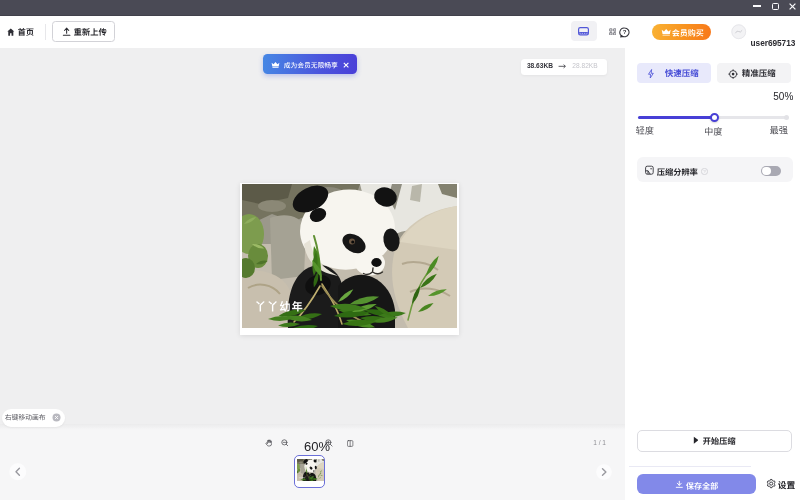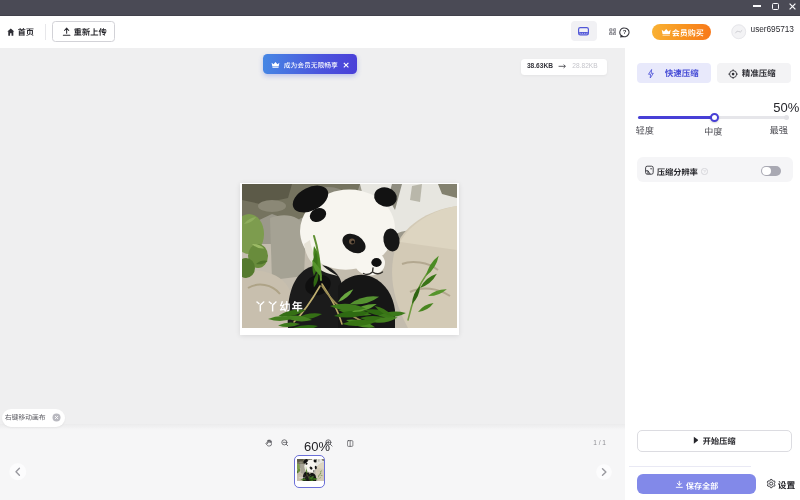--- a/index.html
+++ b/index.html
@@ -58,21 +58,21 @@
 <svg style="position:absolute;left:672.4px;top:29.4px;overflow:visible" width="31.4" height="7.6">
     <g transform="translate(-0.22,6.84) scale(0.008000,-0.008000)">
       <path d="M87.659912109375 353.76123046875H919.1201171875V237.177978515625H87.659912109375ZM267.020263671875 547.88134765625H735.859619140625V437.538330078125H267.020263671875ZM602.71923828125 180.939208984375 705.502197265625 233.940673828125Q749.942138671875 195.28076171875 792.9920654296875 150.0108642578125Q836.0419921875 104.740966796875 871.98193359375 59.4110107421875Q907.921875 14.0810546875 930.701904296875 -23.9189453125L822.018798828125 -89.060791015625Q802.35888671875 -51.060791015625 766.8089599609375 -3.560791015625Q731.259033203125 43.939208984375 688.319091796875 92.439208984375Q645.379150390625 140.939208984375 602.71923828125 180.939208984375ZM496.3994140625 854.64111328125 605.2822265625 803.299560546875Q517.12158203125 683.499267578125 389.88134765625 587.3892822265625Q262.64111328125 491.279296875 112.981201171875 424.739501953125Q104.740966796875 440.43994140625 89.7105712890625 460.820556640625Q74.68017578125 481.201171875 58.0897216796875 500.8017578125Q41.499267578125 520.40234375 27.35888671875 531.982666015625Q122.898681640625 568.062255859375 212.0687255859375 618.9320068359375Q301.23876953125 669.8017578125 374.698974609375 730.341552734375Q448.1591796875 790.88134765625 496.3994140625 854.64111328125ZM523.6005859375 805.020263671875Q556.500732421875 770.48046875 606.0108642578125 732.78076171875Q655.52099609375 695.0810546875 716.4710693359375 658.88134765625Q777.421142578125 622.681640625 843.921142578125 592.0919189453125Q910.421142578125 561.502197265625 976.52099609375 540.182373046875Q963.380615234375 528.60205078125 947.18017578125 509.6715087890625Q930.979736328125 490.740966796875 916.559326171875 470.92041015625Q902.138916015625 451.099853515625 892.11865234375 435.179443359375Q827.018798828125 461.619384765625 762.1888427734375 497.8892822265625Q697.35888671875 534.1591796875 637.798828125 576.0390625Q578.23876953125 617.9189453125 528.5086669921875 660.9688720703125Q478.778564453125 704.018798828125 444.098388671875 742.23876953125ZM158.900146484375 -71.52099609375Q155.56005859375 -58.940673828125 148.4898681640625 -36.4500732421875Q141.419677734375 -13.95947265625 133.5694580078125 9.701171875Q125.71923828125 33.36181640625 118.259033203125 49.84228515625Q138.279296875 54.182373046875 156.279296875 66.562255859375Q174.279296875 78.942138671875 198.059326171875 99.60205078125Q210.83935546875 109.261962890625 234.059326171875 131.4718017578125Q257.279296875 153.681640625 285.439208984375 185.1114501953125Q313.59912109375 216.541259765625 342.8690185546875 253.1910400390625Q372.138916015625 289.8408203125 397.578857421875 328.940673828125L509.141845703125 252.098388671875Q452.72216796875 180.59912109375 382.72216796875 112.0296630859375Q312.72216796875 43.460205078125 241.72216796875 -8.179443359375V-11.51953125Q241.72216796875 -11.51953125 229.0318603515625 -17.419677734375Q216.341552734375 -23.31982421875 200.3111572265625 -32.56005859375Q184.28076171875 -41.80029296875 171.5904541015625 -52.320556640625Q158.900146484375 -62.8408203125 158.900146484375 -71.52099609375ZM158.900146484375 -71.52099609375 156.56005859375 23.12158203125 233.581787109375 65.642578125 801.1201171875 98.24169921875Q804.460205078125 73.301025390625 811.2503662109375 41.7901611328125Q818.04052734375 10.279296875 823.16064453125 -8.76123046875Q688.301025390625 -18.64111328125 589.481201171875 -26.301025390625Q490.661376953125 -33.9609375 421.5513916015625 -38.90087890625Q352.44140625 -43.8408203125 307.2113037109375 -48.060791015625Q261.981201171875 -52.28076171875 233.9110107421875 -55.6707763671875Q205.8408203125 -59.060791015625 188.9906005859375 -62.620849609375Q172.140380859375 -66.180908203125 158.900146484375 -71.52099609375Z M1304.32275390625 707.538330078125V631.421142578125H1697.897216796875V707.538330078125ZM1178.379150390625 809.0810546875H1831.64111328125V529.098388671875H1178.379150390625ZM1428.177978515625 308.55859375H1558.8017578125V218.578857421875Q1558.8017578125 186.798828125 1549.461669921875 152.9088134765625Q1540.12158203125 119.018798828125 1514.50146484375 84.6287841796875Q1488.88134765625 50.23876953125 1441.8212890625 17.6287841796875Q1394.76123046875 -14.981201171875 1320.2113037109375 -44.5911865234375Q1245.661376953125 -74.201171875 1136.681640625 -98.64111328125Q1129.44140625 -85.28076171875 1115.52099609375 -67.1302490234375Q1101.6005859375 -48.979736328125 1085.340087890625 -31.1092529296875Q1069.07958984375 -13.23876953125 1054.379150390625 -0.87841796875Q1157.23876953125 17.661376953125 1225.49853515625 39.8111572265625Q1293.75830078125 61.9609375 1334.63818359375 85.440673828125Q1375.51806640625 108.92041015625 1395.3480224609375 132.6201171875Q1415.177978515625 156.31982421875 1421.677978515625 178.9095458984375Q1428.177978515625 201.499267578125 1428.177978515625 221.698974609375ZM1536.04052734375 43.098388671875 1594.162109375 132.740966796875Q1634.581787109375 120.64111328125 1683.2916259765625 104.9312744140625Q1732.00146484375 89.221435546875 1781.2713623046875 71.4515380859375Q1830.541259765625 53.681640625 1874.981201171875 36.9117431640625Q1919.421142578125 20.141845703125 1950.861083984375 5.48193359375L1889.83935546875 -96.740966796875Q1860.739501953125 -81.301025390625 1817.9696044921875 -63.2510986328125Q1775.19970703125 -45.201171875 1726.2098388671875 -26.1512451171875Q1677.219970703125 -7.101318359375 1628.0101318359375 11.05859375Q1578.80029296875 29.218505859375 1536.04052734375 43.098388671875ZM1135.778564453125 464.80029296875H1877.681640625V110.620849609375H1746.497802734375V354.457275390625H1260.72216796875V96.580322265625H1135.778564453125Z M2199.798828125 633.56005859375H2292.201171875V364.51953125Q2292.201171875 308.83935546875 2284.7510986328125 248.279296875Q2277.301025390625 187.71923828125 2256.8509521484375 127.71923828125Q2236.40087890625 67.71923828125 2196.90087890625 13.1693115234375Q2157.40087890625 -41.380615234375 2094.0810546875 -84.04052734375Q2084.620849609375 -68.900146484375 2065.3603515625 -48.2496337890625Q2046.099853515625 -27.59912109375 2030.179443359375 -15.018798828125Q2089.1591796875 19.9609375 2123.259033203125 66.3306884765625Q2157.35888671875 112.700439453125 2174.078857421875 164.3502197265625Q2190.798828125 216.0 2195.298828125 267.81982421875Q2199.798828125 319.6396484375 2199.798828125 365.299560546875ZM2251.83935546875 107.619384765625 2329.661376953125 163.180908203125Q2353.88134765625 136.40087890625 2381.44140625 104.7308349609375Q2409.00146484375 73.060791015625 2433.7315673828125 42.3907470703125Q2458.461669921875 11.720703125 2473.8017578125 -11.83935546875L2391.859619140625 -75.52099609375Q2377.299560546875 -51.740966796875 2353.739501953125 -19.680908203125Q2330.179443359375 12.379150390625 2303.119384765625 45.8292236328125Q2276.059326171875 79.279296875 2251.83935546875 107.619384765625ZM2064.018798828125 794.301025390625H2425.64111328125V186.16064453125H2331.898681640625V687.858154296875H2154.0810546875V181.48046875H2064.018798828125ZM2549.098388671875 849.720703125 2664.12158203125 824.219970703125Q2646.461669921875 753.659912109375 2621.4117431640625 683.979736328125Q2596.36181640625 614.299560546875 2566.701904296875 552.83935546875Q2537.0419921875 491.379150390625 2504.162109375 445.0390625Q2494.141845703125 454.83935546875 2477.0513916015625 469.1497802734375Q2459.9609375 483.460205078125 2442.0904541015625 497.7706298828125Q2424.219970703125 512.0810546875 2410.859619140625 520.3212890625Q2441.83935546875 560.201171875 2467.9891357421875 613.2510986328125Q2494.138916015625 666.301025390625 2514.958740234375 727.3509521484375Q2535.778564453125 788.40087890625 2549.098388671875 849.720703125ZM2577.541259765625 699.88134765625H2884.83935546875V591.098388671875H2522.759765625ZM2833.39794921875 699.88134765625H2947.421142578125Q2947.421142578125 699.88134765625 2947.421142578125 689.14111328125Q2947.421142578125 678.40087890625 2947.421142578125 665.1005859375Q2947.421142578125 651.80029296875 2946.64111328125 644.1201171875Q2942.981201171875 472.04052734375 2938.9312744140625 352.220703125Q2934.88134765625 232.40087890625 2928.8314208984375 154.90087890625Q2922.781494140625 77.40087890625 2913.9515380859375 34.4508056640625Q2905.12158203125 -8.499267578125 2891.901611328125 -27.83935546875Q2872.88134765625 -55.31982421875 2853.0311279296875 -66.280029296875Q2833.180908203125 -77.240234375 2805.940673828125 -82.92041015625Q2781.48046875 -87.04052734375 2745.640380859375 -87.4906005859375Q2709.80029296875 -87.940673828125 2671.68017578125 -86.720703125Q2670.68017578125 -61.0 2660.599853515625 -26.759033203125Q2650.51953125 7.48193359375 2634.59912109375 32.982666015625Q2672.138916015625 29.7626953125 2703.23876953125 29.2626953125Q2734.338623046875 28.7626953125 2750.6787109375 28.7626953125Q2763.898681640625 28.542724609375 2772.2886962890625 32.32275390625Q2780.6787109375 36.102783203125 2788.458740234375 46.8828125Q2798.11865234375 59.32275390625 2805.3885498046875 98.7626953125Q2812.658447265625 138.20263671875 2817.818359375 211.742431640625Q2822.978271484375 285.2822265625 2826.7481689453125 399.2518310546875Q2830.51806640625 513.221435546875 2833.39794921875 674.500732421875ZM2489.580322265625 110.858154296875 2481.780029296875 197.3603515625 2525.28076171875 229.52099609375 2756.31982421875 274.740966796875Q2758.8798828125 253.92041015625 2764.0 228.479736328125Q2769.1201171875 203.0390625 2774.240234375 186.338623046875Q2690.260498046875 167.55859375 2637.9906005859375 155.49853515625Q2585.720703125 143.4384765625 2556.5506591796875 135.37841796875Q2527.380615234375 127.318359375 2512.6505126953125 121.75830078125Q2497.92041015625 116.1982421875 2489.580322265625 110.858154296875ZM2489.580322265625 110.858154296875Q2487.020263671875 121.87841796875 2480.840087890625 139.9688720703125Q2474.659912109375 158.059326171875 2468.0897216796875 177.2098388671875Q2461.51953125 196.3603515625 2454.619384765625 209.720703125Q2467.51953125 214.060791015625 2478.57958984375 228.940673828125Q2489.6396484375 243.820556640625 2500.419677734375 268.260498046875Q2507.6396484375 283.700439453125 2522.1895751953125 324.520263671875Q2536.739501953125 365.340087890625 2552.2894287109375 419.7698974609375Q2567.83935546875 474.19970703125 2577.279296875 528.51953125L2686.062255859375 497.898681640625Q2671.2822265625 439.578857421875 2649.162109375 380.0889892578125Q2627.0419921875 320.59912109375 2602.421875 265.8292236328125Q2577.8017578125 211.059326171875 2553.24169921875 167.95947265625V166.179443359375Q2553.24169921875 166.179443359375 2543.781494140625 160.279296875Q2534.3212890625 154.379150390625 2521.4110107421875 145.9189453125Q2508.500732421875 137.458740234375 2499.04052734375 128.1085205078125Q2489.580322265625 118.75830078125 2489.580322265625 110.858154296875ZM2665.6396484375 368.138916015625 2748.36181640625 394.859619140625Q2762.5615234375 356.419677734375 2776.3212890625 312.759765625Q2790.0810546875 269.099853515625 2801.120849609375 228.43994140625Q2812.16064453125 187.780029296875 2817.04052734375 157.56005859375L2728.418212890625 124.499267578125Q2723.75830078125 155.939208984375 2713.99853515625 197.4891357421875Q2704.23876953125 239.0390625 2691.6490478515625 283.97900390625Q2679.059326171875 328.9189453125 2665.6396484375 368.138916015625Z M3496.318359375 646.3603515625H3617.021728515625Q3613.24169921875 527.04052734375 3604.521728515625 426.54052734375Q3595.8017578125 326.04052734375 3569.021728515625 244.3104248046875Q3542.24169921875 162.580322265625 3487.12158203125 98.400146484375Q3432.00146484375 34.219970703125 3337.5911865234375 -12.3502197265625Q3243.180908203125 -58.92041015625 3097.700439453125 -89.6005859375Q3090.460205078125 -67.219970703125 3072.0897216796875 -37.7691650390625Q3053.71923828125 -8.318359375 3037.018798828125 9.942138671875Q3171.9189453125 35.502197265625 3257.4189453125 74.22216796875Q3342.9189453125 112.942138671875 3390.578857421875 166.4320068359375Q3438.23876953125 219.921875 3459.61865234375 290.181640625Q3480.99853515625 360.44140625 3487.158447265625 449.2510986328125Q3493.318359375 538.060791015625 3496.318359375 646.3603515625ZM3061.299560546875 326.701904296875H3945.380615234375V216.35888671875H3061.299560546875ZM3520.1591796875 89.377685546875 3581.060791015625 175.68017578125Q3648.060791015625 151.48046875 3715.90087890625 121.500732421875Q3783.740966796875 91.52099609375 3843.6910400390625 61.041259765625Q3903.64111328125 30.5615234375 3945.861083984375 4.36181640625L3869.47900390625 -89.180908203125Q3829.819091796875 -61.421142578125 3772.819091796875 -29.88134765625Q3715.819091796875 1.658447265625 3650.819091796875 32.8082275390625Q3585.819091796875 63.9580078125 3520.1591796875 89.377685546875ZM3199.658447265625 573.87841796875 3264.80029296875 653.940673828125Q3297.460205078125 640.940673828125 3335.9102783203125 622.8306884765625Q3374.3603515625 604.720703125 3409.48046875 585.500732421875Q3444.6005859375 566.28076171875 3467.720703125 549.8408203125L3398.6787109375 459.538330078125Q3377.898681640625 476.75830078125 3343.55859375 497.25830078125Q3309.218505859375 517.75830078125 3271.158447265625 538.038330078125Q3233.098388671875 558.318359375 3199.658447265625 573.87841796875ZM3085.078125 433.578857421875 3151.0 513.0810546875Q3181.539794921875 500.861083984375 3217.3096923828125 484.421142578125Q3253.07958984375 467.981201171875 3286.1895751953125 450.4312744140625Q3319.299560546875 432.88134765625 3340.299560546875 417.221435546875L3271.4775390625 328.47900390625Q3251.817626953125 344.138916015625 3219.877685546875 363.35888671875Q3187.937744140625 382.578857421875 3152.27783203125 401.078857421875Q3116.617919921875 419.578857421875 3085.078125 433.578857421875ZM3100.939208984375 795.901611328125H3859.259033203125V683.218505859375H3100.939208984375ZM3824.078125 796.341552734375H3845.11865234375L3864.59912109375 803.021728515625L3954.8017578125 767.500732421875Q3925.12158203125 700.80029296875 3887.5911865234375 633.0499267578125Q3850.060791015625 565.299560546875 3814.700439453125 517.1591796875L3716.59765625 565.48046875Q3735.7177734375 593.380615234375 3755.837890625 629.3907470703125Q3775.9580078125 665.40087890625 3793.9080810546875 704.02099609375Q3811.858154296875 742.64111328125 3824.078125 778.201171875Z" fill="#ffffff"></path>
     </g>
   </svg>
 <svg class="abs" style="left:731px;top:24px" width="15.5" height="15.5" viewBox="0 0 34 34">
     <circle cx="17" cy="17" r="16.2" fill="#f3f3f5"></circle>
     <circle cx="17" cy="17" r="15.2" fill="none" stroke="#e2e2e6" stroke-width="1.6"></circle>
     <path d="M10 19.5 Q13.5 13 17 16.5 Q20.5 20 24 14.5" fill="none" stroke="#c9c9cf" stroke-width="2" stroke-linecap="round"></path>
   </svg>
-<div class="lt" style="left:750.6px;top:25px;font-size:8.3px;font-weight:normal;color:#2b2b31;letter-spacing:-0.05px">user695713</div>
+<div class="lt" style="left:750.6px;top:39px;font-size:8.3px;font-weight:bold;color:#2b2b31;letter-spacing:-0.05px">user695713</div>
 <div class="abs" style="left:0;top:48px;width:625px;height:452px;background:#efeff0"></div>
 <div class="abs" style="left:0;top:424px;width:625px;height:6px;background:linear-gradient(#ebebec,#f6f6f7)"></div>
 <div class="abs" style="left:0;top:430px;width:625px;height:70px;background:#f6f6f7"></div>
 <div class="abs" style="left:263px;top:54.3px;width:94.4px;height:19.7px;border-radius:4.5px;background:linear-gradient(95deg,#4687e4 0%,#4b55dd 60%,#4a3fd8 100%);box-shadow:0 2px 5px rgba(70,90,220,.3)"></div>
 <svg class="abs" style="left:270.6px;top:60.9px" width="9" height="7.4" viewBox="0 0 22 17">
     <path d="M1.5 3.5 L6.3 7.5 L11 2 L15.7 7.5 L20.5 3.5 L18.8 13 L3.2 13 Z" fill="#fff"></path>
     <rect x="3.2" y="14.2" width="15.6" height="1.9" rx="0.9" fill="#fff"></rect>
   </svg>
 <svg style="position:absolute;left:283.5px;top:62.3px;overflow:visible" width="53.5" height="6.4">
     <g transform="translate(-0.21,5.75) scale(0.006750,-0.006750)">
@@ -297,21 +297,21 @@
 <svg class="abs" style="left:728px;top:68.7px" width="10.2" height="10.2" viewBox="0 0 22 22">
     <circle cx="11" cy="11" r="7.6" fill="none" stroke="#2f2f35" stroke-width="1.9"></circle>
     <circle cx="11" cy="11" r="2.9" fill="#2f2f35"></circle>
     <path d="M11 0.7 L11 4 M11 18 L11 21.3 M0.7 11 L4 11 M18 11 L21.3 11" stroke="#2f2f35" stroke-width="1.9"></path>
   </svg>
 <svg style="position:absolute;left:741.6px;top:69.2px;overflow:visible" width="33.3" height="8.0">
     <g transform="translate(-0.16,7.24) scale(0.008450,-0.008450)">
       <path d="M161.658447265625 845.380615234375H268.101318359375V-86.380615234375H161.658447265625ZM34.51953125 516.180908203125H364.1201171875V404.497802734375H34.51953125ZM160.898681640625 456.939208984375 227.900146484375 423.978271484375Q215.900146484375 373.75830078125 199.5701904296875 318.1483154296875Q183.240234375 262.538330078125 163.30029296875 207.538330078125Q143.3603515625 152.538330078125 120.7503662109375 103.978271484375Q98.140380859375 55.418212890625 73.580322265625 19.298095703125Q68.460205078125 38.338623046875 58.8900146484375 60.8892822265625Q49.31982421875 83.43994140625 38.57958984375 105.6005859375Q27.83935546875 127.76123046875 18.379150390625 144.021728515625Q47.59912109375 181.12158203125 75.259033203125 235.76123046875Q102.9189453125 290.40087890625 125.6888427734375 348.8603515625Q148.458740234375 407.31982421875 160.898681640625 456.939208984375ZM270.681640625 396.338623046875Q280.461669921875 385.898681640625 298.961669921875 361.798828125Q317.461669921875 337.698974609375 338.961669921875 309.379150390625Q360.461669921875 281.059326171875 378.0716552734375 256.739501953125Q395.681640625 232.419677734375 402.681640625 220.979736328125L326.979736328125 128.55712890625Q318.419677734375 151.017333984375 304.539794921875 180.6273193359375Q290.659912109375 210.2373046875 274.4500732421875 242.2872314453125Q258.240234375 274.337158203125 242.30029296875 302.837158203125Q226.3603515625 331.337158203125 215.020263671875 350.577392578125ZM33.898681640625 767.92041015625 111.940673828125 787.180908203125Q125.380615234375 751.8408203125 135.760498046875 710.6107177734375Q146.140380859375 669.380615234375 153.020263671875 630.6505126953125Q159.900146484375 591.92041015625 162.340087890625 560.580322265625L79.177978515625 540.31982421875Q78.298095703125 570.8798828125 71.8082275390625 610.1099853515625Q65.318359375 649.340087890625 55.4384765625 690.960205078125Q45.55859375 732.580322265625 33.898681640625 767.92041015625ZM311.458740234375 792.52099609375 406.421142578125 772.720703125Q394.421142578125 733.820556640625 381.3712158203125 691.48046875Q368.3212890625 649.140380859375 355.661376953125 610.4703369140625Q343.00146484375 571.80029296875 331.341552734375 542.460205078125L260.19970703125 562.6005859375Q270.07958984375 593.720703125 279.8994140625 633.8907470703125Q289.71923828125 674.060791015625 298.1490478515625 716.120849609375Q306.578857421875 758.180908203125 311.458740234375 792.52099609375ZM418.179443359375 776.101318359375H939.92041015625V690.939208984375H418.179443359375ZM442.619384765625 651.180908203125H918.48046875V570.698974609375H442.619384765625ZM390.179443359375 527.060791015625H965.700439453125V440.898681640625H390.179443359375ZM612.978271484375 848.16064453125H726.221435546875V478.51953125H612.978271484375ZM442.898681640625 399.900146484375H822.75830078125V314.738037109375H554.24169921875V-90.40087890625H442.898681640625ZM795.39794921875 399.900146484375H907.861083984375V18.341552734375Q907.861083984375 -18.939208984375 898.680908203125 -40.0296630859375Q889.500732421875 -61.1201171875 863.80029296875 -73.140380859375Q838.099853515625 -84.16064453125 802.299560546875 -87.000732421875Q766.499267578125 -89.8408203125 718.1591796875 -89.060791015625Q714.819091796875 -67.460205078125 705.85888671875 -40.739501953125Q696.898681640625 -14.018798828125 687.218505859375 6.24169921875Q714.9580078125 5.24169921875 742.177978515625 4.8516845703125Q769.39794921875 4.461669921875 778.617919921875 4.681640625Q788.617919921875 4.681640625 792.0079345703125 8.181640625Q795.39794921875 11.681640625 795.39794921875 19.681640625ZM505.04052734375 266.780029296875H834.458740234375V188.418212890625H505.04052734375ZM505.04052734375 140.240234375H834.458740234375V62.098388671875H505.04052734375Z M1431.3212890625 477.76123046875H1934.12158203125V374.658447265625H1431.3212890625ZM1433.661376953125 281.781494140625H1932.5615234375V178.6787109375H1433.661376953125ZM1434.781494140625 82.021728515625H1969.201171875V-24.981201171875H1434.781494140625ZM1432.259033203125 842.620849609375 1542.382080078125 814.780029296875Q1512.822021484375 725.07958984375 1471.2518310546875 638.7091064453125Q1429.681640625 552.338623046875 1380.661376953125 477.918212890625Q1331.64111328125 403.497802734375 1276.8408203125 348.03759765625Q1268.6005859375 359.617919921875 1253.0701904296875 376.37841796875Q1237.539794921875 393.138916015625 1221.619384765625 409.5093994140625Q1205.698974609375 425.8798828125 1193.11865234375 435.68017578125Q1245.018798828125 482.900146484375 1290.138916015625 547.6302490234375Q1335.259033203125 612.3603515625 1371.5390625 687.760498046875Q1407.819091796875 763.16064453125 1432.259033203125 842.620849609375ZM1458.581787109375 676.421142578125H1953.00146484375V574.098388671875H1458.581787109375V-90.8408203125H1348.23876953125V583.55859375L1435.981201171875 676.421142578125ZM1638.3994140625 619.6396484375H1755.542724609375V22.56005859375H1638.3994140625ZM1599.95947265625 799.859619140625 1702.742431640625 847.0810546875Q1726.5224609375 813.52099609375 1750.2525634765625 773.4609375Q1773.982666015625 733.40087890625 1787.102783203125 703.8408203125L1679.539794921875 647.379150390625Q1667.979736328125 678.71923828125 1644.859619140625 721.7293701171875Q1621.739501953125 764.739501953125 1599.95947265625 799.859619140625ZM1033.9189453125 761.19970703125 1141.942138671875 809.52099609375Q1164.701904296875 772.8408203125 1189.8017578125 729.2105712890625Q1214.901611328125 685.580322265625 1237.0615234375 644.2301025390625Q1259.221435546875 602.8798828125 1271.661376953125 571.19970703125L1154.837890625 513.858154296875Q1143.9580078125 546.318359375 1123.358154296875 589.338623046875Q1102.75830078125 632.35888671875 1079.3284912109375 677.379150390625Q1055.898681640625 722.3994140625 1033.9189453125 761.19970703125ZM1034.698974609375 7.92041015625Q1056.138916015625 50.260498046875 1081.9088134765625 106.260498046875Q1107.6787109375 162.260498046875 1133.7286376953125 225.6005859375Q1159.778564453125 288.940673828125 1181.99853515625 351.9609375L1292.921875 297.07958984375Q1272.701904296875 238.059326171875 1250.382080078125 178.83935546875Q1228.062255859375 119.619384765625 1205.6324462890625 63.119384765625Q1183.20263671875 6.619384765625 1160.542724609375 -43.8408203125Z M2172.541259765625 804.180908203125H2964.940673828125V688.59765625H2172.541259765625ZM2103.59912109375 804.180908203125H2217.622314453125V477.940673828125Q2217.622314453125 416.04052734375 2213.84228515625 341.520263671875Q2210.062255859375 267.0 2200.002197265625 188.979736328125Q2189.942138671875 110.95947265625 2170.4920654296875 38.3892822265625Q2151.0419921875 -34.180908203125 2118.921875 -92.9609375Q2108.901611328125 -82.940673828125 2090.7510986328125 -69.80029296875Q2072.6005859375 -56.659912109375 2053.56005859375 -44.57958984375Q2034.51953125 -32.499267578125 2020.379150390625 -26.819091796875Q2049.379150390625 27.060791015625 2066.379150390625 91.000732421875Q2083.379150390625 154.940673828125 2091.379150390625 222.440673828125Q2099.379150390625 289.940673828125 2101.4891357421875 355.440673828125Q2103.59912109375 420.940673828125 2103.59912109375 477.16064453125ZM2197.92041015625 60.261962890625H2952.780029296875V-53.76123046875H2197.92041015625ZM2259.900146484375 471.901611328125H2916.180908203125V357.87841796875H2259.900146484375ZM2511.778564453125 654.1591796875H2635.162109375V-11.1201171875H2511.778564453125ZM2676.3994140625 265.07958984375 2761.24169921875 322.981201171875Q2804.581787109375 290.101318359375 2845.641845703125 249.3314208984375Q2886.701904296875 208.5615234375 2909.0419921875 175.781494140625L2820.6396484375 106.51953125Q2806.859619140625 129.299560546875 2783.57958984375 157.1895751953125Q2760.299560546875 185.07958984375 2732.239501953125 213.4696044921875Q2704.179443359375 241.859619140625 2676.3994140625 265.07958984375Z M3067.099853515625 169.259033203125Q3064.539794921875 179.499267578125 3058.6396484375 197.19970703125Q3052.739501953125 214.900146484375 3046.059326171875 233.880615234375Q3039.379150390625 252.861083984375 3033.47900390625 266.221435546875Q3051.1591796875 270.341552734375 3067.6591796875 286.8914794921875Q3084.1591796875 303.44140625 3105.379150390625 330.661376953125Q3116.379150390625 343.88134765625 3136.9290771484375 374.4913330078125Q3157.47900390625 405.101318359375 3182.4688720703125 447.3212890625Q3207.458740234375 489.541259765625 3232.55859375 538.6512451171875Q3257.658447265625 587.76123046875 3277.978271484375 636.76123046875L3369.16064453125 582.19970703125Q3321.301025390625 486.0 3260.201171875 391.1201171875Q3199.101318359375 296.240234375 3136.221435546875 223.80029296875V221.240234375Q3136.221435546875 221.240234375 3125.981201171875 215.840087890625Q3115.740966796875 210.43994140625 3101.66064453125 202.3697509765625Q3087.580322265625 194.299560546875 3077.340087890625 185.33935546875Q3067.099853515625 176.379150390625 3067.099853515625 169.259033203125ZM3067.099853515625 169.259033203125 3057.739501953125 259.88134765625 3101.3603515625 293.60205078125 3322.820556640625 343.162109375Q3322.04052734375 321.341552734375 3322.6505126953125 293.560791015625Q3323.260498046875 265.780029296875 3325.04052734375 248.299560546875Q3249.820556640625 229.51953125 3202.760498046875 216.45947265625Q3155.700439453125 203.3994140625 3128.9703369140625 194.9493408203125Q3102.240234375 186.499267578125 3088.7301025390625 180.5491943359375Q3075.219970703125 174.59912109375 3067.099853515625 169.259033203125ZM3059.759765625 413.279296875Q3057.19970703125 424.299560546875 3051.01953125 443.1700439453125Q3044.83935546875 462.04052734375 3037.379150390625 482.4710693359375Q3029.9189453125 502.901611328125 3023.018798828125 517.0419921875Q3038.9189453125 521.382080078125 3052.0289306640625 536.6519775390625Q3065.138916015625 551.921875 3079.798828125 577.141845703125Q3087.23876953125 589.36181640625 3101.2286376953125 617.021728515625Q3115.218505859375 644.681640625 3132.1483154296875 682.841552734375Q3149.078125 721.00146484375 3165.2279052734375 764.7713623046875Q3181.377685546875 808.541259765625 3193.137451171875 852.201171875L3297.80029296875 804.31982421875Q3275.820556640625 746.340087890625 3246.940673828125 686.240234375Q3218.060791015625 626.140380859375 3186.0108642578125 570.98046875Q3153.9609375 515.820556640625 3120.301025390625 471.16064453125V468.6005859375Q3120.301025390625 468.6005859375 3111.2308349609375 462.700439453125Q3102.16064453125 456.80029296875 3090.0303955078125 448.340087890625Q3077.900146484375 439.8798828125 3068.8299560546875 430.5296630859375Q3059.759765625 421.179443359375 3059.759765625 413.279296875ZM3059.759765625 413.279296875 3056.6396484375 494.3212890625 3104.380615234375 526.0419921875 3266.539794921875 537.461669921875Q3262.419677734375 516.421142578125 3259.01953125 488.92041015625Q3255.619384765625 461.419677734375 3255.619384765625 443.939208984375Q3200.979736328125 439.059326171875 3165.9898681640625 434.7293701171875Q3131.0 430.3994140625 3110.3900146484375 426.8994140625Q3089.780029296875 423.3994140625 3078.43994140625 420.119384765625Q3067.099853515625 416.83935546875 3059.759765625 413.279296875ZM3033.1591796875 68.421142578125Q3091.499267578125 86.421142578125 3174.51953125 115.981201171875Q3257.539794921875 145.541259765625 3342.659912109375 176.88134765625L3363.260498046875 79.458740234375Q3285.48046875 46.778564453125 3206.1903076171875 14.598388671875Q3126.900146484375 -17.581787109375 3060.099853515625 -44.822021484375ZM3692.3994140625 528.458740234375 3810.982666015625 509.318359375Q3797.862548828125 459.738037109375 3784.4124755859375 411.5079345703125Q3770.96240234375 363.27783203125 3759.96240234375 328.937744140625L3662.539794921875 348.63818359375Q3668.759765625 373.75830078125 3674.8096923828125 405.2083740234375Q3680.859619140625 436.658447265625 3685.799560546875 469.1085205078125Q3690.739501953125 501.55859375 3692.3994140625 528.458740234375ZM3369.0 758.421142578125H3960.500732421875V590.19970703125H3846.4775390625V659.99853515625H3477.56298828125V576.19970703125H3369.0ZM3462.499267578125 611.219970703125 3563.921875 586.059326171875Q3544.581787109375 521.47900390625 3516.3516845703125 453.73876953125Q3488.12158203125 385.99853515625 3452.1715087890625 324.4283447265625Q3416.221435546875 262.858154296875 3372.88134765625 215.738037109375Q3363.421142578125 232.99853515625 3346.000732421875 257.6092529296875Q3328.580322265625 282.219970703125 3315.0 296.92041015625Q3350.31982421875 336.80029296875 3378.919677734375 390.740234375Q3407.51953125 444.68017578125 3429.179443359375 502.1201171875Q3450.83935546875 559.56005859375 3462.499267578125 611.219970703125ZM3561.861083984375 567.780029296875H3950.0810546875V473.03759765625H3561.861083984375ZM3624.40234375 224.80029296875H3874.1591796875V133.177978515625H3624.40234375ZM3573.40087890625 400.759765625H3935.52099609375V-82.16064453125H3829.858154296875V307.577392578125H3674.16357421875V-87.16064453125H3573.40087890625ZM3415.759765625 398.59912109375 3510.622314453125 493.461669921875 3515.742431640625 489.901611328125V-87.6005859375H3415.759765625ZM3578.379150390625 824.240234375 3682.2822265625 856.52099609375Q3699.2822265625 829.9609375 3715.22216796875 797.7908935546875Q3731.162109375 765.620849609375 3740.72216796875 742.060791015625L3632.47900390625 704.099853515625Q3625.0390625 728.43994140625 3609.0390625 762.6700439453125Q3593.0390625 796.900146484375 3578.379150390625 824.240234375ZM3625.84228515625 45.541259765625H3873.59912109375V-47.421142578125H3625.84228515625Z" fill="#323238"></path>
     </g>
   </svg>
-<div class="lt" style="left:773.3px;top:101px;font-size:13px;color:#26262b">50%</div>
+<div class="lt" style="left:773.3px;top:92px;font-size:10px;color:#26262b">50%</div>
 <div class="abs" style="left:638.4px;top:115.8px;width:147.8px;height:3px;background:#e6e6ea;border-radius:2px"></div>
 <div class="abs" style="left:638.4px;top:115.8px;width:75.6px;height:3px;background:#473fd6;border-radius:2px"></div>
 <div class="abs" style="left:783.5px;top:114.7px;width:5.4px;height:5.4px;background:#e2e2e6;border-radius:50%"></div>
 <div class="abs" style="left:709.6px;top:112.7px;width:5.4px;height:5.4px;background:#fff;border:2px solid #473fd6;border-radius:50%;box-shadow:0 1px 2px rgba(0,0,0,.18)"></div>
 <svg style="position:absolute;left:636.0px;top:126.4px;overflow:visible" width="17.7" height="8.5">
     <g transform="translate(-0.37,7.77) scale(0.009200,-0.009200)">
       <path d="M48.5897216796875 721.500732421875H424.9500732421875V650.5491943359375H48.5897216796875ZM245.0093994140625 568.80029296875H314.5709228515625V-74.7503662109375H245.0093994140625ZM39.9095458984375 166.940673828125Q88.4696044921875 174.7706298828125 150.61468505859375 185.2105712890625Q212.759765625 195.6505126953125 282.7098388671875 208.39544677734375Q352.659912109375 221.140380859375 423.219970703125 234.1903076171875L427.1700439453125 167.7489013671875Q328.1700439453125 147.9189453125 230.80499267578125 128.17401123046875Q133.43994140625 108.4290771484375 56.31982421875 93.819091796875ZM80.8096923828125 331.5491943359375Q79.0296630859375 339.059326171875 75.1895751953125 351.299560546875Q71.3494873046875 363.539794921875 66.81439208984375 376.25506591796875Q62.279296875 388.9703369140625 57.939208984375 398.04052734375Q70.6693115234375 401.2105712890625 81.64434814453125 423.45550537109375Q92.619384765625 445.700439453125 105.0093994140625 479.3104248046875Q111.0093994140625 495.3104248046875 123.119384765625 532.1154174804688Q135.2293701171875 568.92041015625 148.83935546875 619.2254028320312Q162.4493408203125 669.5303955078125 175.36431884765625 726.5303955078125Q188.279296875 783.5303955078125 195.8892822265625 839.5303955078125L268.620849609375 824.900146484375Q253.8408203125 745.340087890625 231.78076171875 663.9750366210938Q209.720703125 582.6099853515625 183.66064453125 508.3299560546875Q157.6005859375 434.0499267578125 130.820556640625 374.0499267578125V372.2698974609375Q130.820556640625 372.2698974609375 123.3104248046875 368.12481689453125Q115.80029296875 363.979736328125 105.81512451171875 357.55462646484375Q95.8299560546875 351.1295166015625 88.31982421875 344.31439208984375Q80.8096923828125 337.499267578125 80.8096923828125 331.5491943359375ZM80.8096923828125 331.5491943359375V394.3104248046875L121.7301025390625 414.1107177734375H415.9500732421875V345.71923828125H153.8798828125Q128.43994140625 345.71923828125 107.81982421875 341.71923828125Q87.19970703125 337.71923828125 80.8096923828125 331.5491943359375ZM471.6396484375 786.6505126953125H844.9095458984375V717.8690185546875H471.6396484375ZM822.0390625 786.6505126953125H837.2293701171875L851.6396484375 790.2105712890625L904.2308349609375 763.6099853515625Q873.2308349609375 693.539794921875 825.8158569335938 633.8096923828125Q778.40087890625 574.07958984375 719.8158569335938 524.2145385742188Q661.2308349609375 474.3494873046875 596.9157104492188 435.0694580078125Q532.6005859375 395.7894287109375 466.9703369140625 368.0093994140625Q462.240234375 377.4696044921875 453.9500732421875 388.57489013671875Q445.659912109375 399.68017578125 436.5897216796875 410.700439453125Q427.51953125 421.720703125 419.2293701171875 429.40087890625Q479.739501953125 453.4508056640625 540.3245239257812 488.500732421875Q600.9095458984375 523.5506591796875 655.45947265625 568.1005859375Q710.0093994140625 612.6505126953125 753.0842895507812 664.5054321289062Q796.1591796875 716.3603515625 822.0390625 772.4102783203125ZM420.419677734375 17.52099609375H952.140380859375V-52.4305419921875H420.419677734375ZM655.5491943359375 286.939208984375H730.7908935546875V-8.6693115234375H655.5491943359375ZM476.5694580078125 332.0701904296875H908.5303955078125V262.6787109375H476.5694580078125ZM643.9688720703125 522.0093994140625 685.9298095703125 574.2105712890625Q731.1497802734375 554.6005859375 782.2098388671875 529.6005859375Q833.2698974609375 504.6005859375 879.6099853515625 479.01556396484375Q925.9500732421875 453.4305419921875 955.5101318359375 432.6505126953125L911.4290771484375 372.5491943359375Q882.4290771484375 394.3292236328125 836.8690185546875 420.999267578125Q791.3089599609375 447.6693115234375 740.4439086914062 474.64434814453125Q689.578857421875 501.619384765625 643.9688720703125 522.0093994140625Z M1225.3509521484375 556.8502197265625H1936.580322265625V495.0889892578125H1225.3509521484375ZM1239.1107177734375 265.240234375H1811.7098388671875V203.259033203125H1239.1107177734375ZM1386.0 643.7894287109375H1457.7315673828125V388.8704833984375H1701.279296875V643.7894287109375H1774.740966796875V329.059326171875H1386.0ZM1791.7894287109375 265.240234375H1806.979736328125L1820.3900146484375 268.4102783203125L1867.4710693359375 242.9298095703125Q1825.861083984375 165.979736328125 1758.201171875 111.19970703125Q1690.541259765625 56.419677734375 1604.88134765625 19.5296630859375Q1519.221435546875 -17.3603515625 1422.1114501953125 -39.66534423828125Q1325.00146484375 -61.9703369140625 1222.4913330078125 -73.9703369140625Q1218.76123046875 -60.780029296875 1209.6910400390625 -41.859619140625Q1200.620849609375 -22.939208984375 1191.5506591796875 -10.3089599609375Q1286.940673828125 -1.8690185546875 1379.4305419921875 16.98590087890625Q1471.92041015625 35.8408203125 1552.460205078125 67.41571044921875Q1633.0 98.9906005859375 1694.8447875976562 145.200439453125Q1756.6895751953125 191.4102783203125 1791.7894287109375 254.340087890625ZM1399.4710693359375 214.739501953125Q1449.301025390625 148.659912109375 1533.5958862304688 101.43524169921875Q1617.8907470703125 54.2105712890625 1727.4906005859375 25.25579833984375Q1837.0904541015625 -3.698974609375 1961.7503662109375 -14.9688720703125Q1954.0701904296875 -22.6490478515625 1945.6950073242188 -34.47430419921875Q1937.31982421875 -46.299560546875 1930.0296630859375 -58.2098388671875Q1922.739501953125 -70.1201171875 1918.0093994140625 -79.9703369140625Q1790.83935546875 -64.92041015625 1679.45947265625 -31.34552001953125Q1568.07958984375 2.2293701171875 1480.1146850585938 56.91424560546875Q1392.1497802734375 111.59912109375 1334.859619140625 189.0889892578125ZM1161.240234375 740.620849609375H1948.020263671875V670.059326171875H1161.240234375ZM1126.179443359375 740.620849609375H1200.64111328125V468.6910400390625Q1200.64111328125 409.180908203125 1197.14111328125 338.6107177734375Q1193.64111328125 268.04052734375 1183.64111328125 194.080322265625Q1173.64111328125 120.1201171875 1154.64111328125 49.8299560546875Q1135.64111328125 -20.460205078125 1104.0311279296875 -79.80029296875Q1096.9609375 -73.68017578125 1084.3556518554688 -67.1700439453125Q1071.7503662109375 -60.659912109375 1059.06005859375 -54.539794921875Q1046.3697509765625 -48.419677734375 1036.51953125 -45.859619140625Q1067.739501953125 10.92041015625 1085.5444946289062 77.06549072265625Q1103.3494873046875 143.2105712890625 1112.2644653320312 212.13568115234375Q1121.179443359375 281.060791015625 1123.679443359375 346.59588623046875Q1126.179443359375 412.1309814453125 1126.179443359375 468.301025390625ZM1473.4696044921875 827.1201171875 1548.2713623046875 845.0904541015625Q1565.7113037109375 814.7503662109375 1582.481201171875 778.6052856445312Q1599.2510986328125 742.460205078125 1606.301025390625 717.1201171875L1527.9891357421875 695.759765625Q1521.1092529296875 721.7098388671875 1505.9243774414062 759.2449340820312Q1490.739501953125 796.780029296875 1473.4696044921875 827.1201171875Z" fill="#4b4b52"></path>
     </g>
   </svg>
 <svg style="position:absolute;left:704.6px;top:126.6px;overflow:visible" width="17.2" height="8.5">

